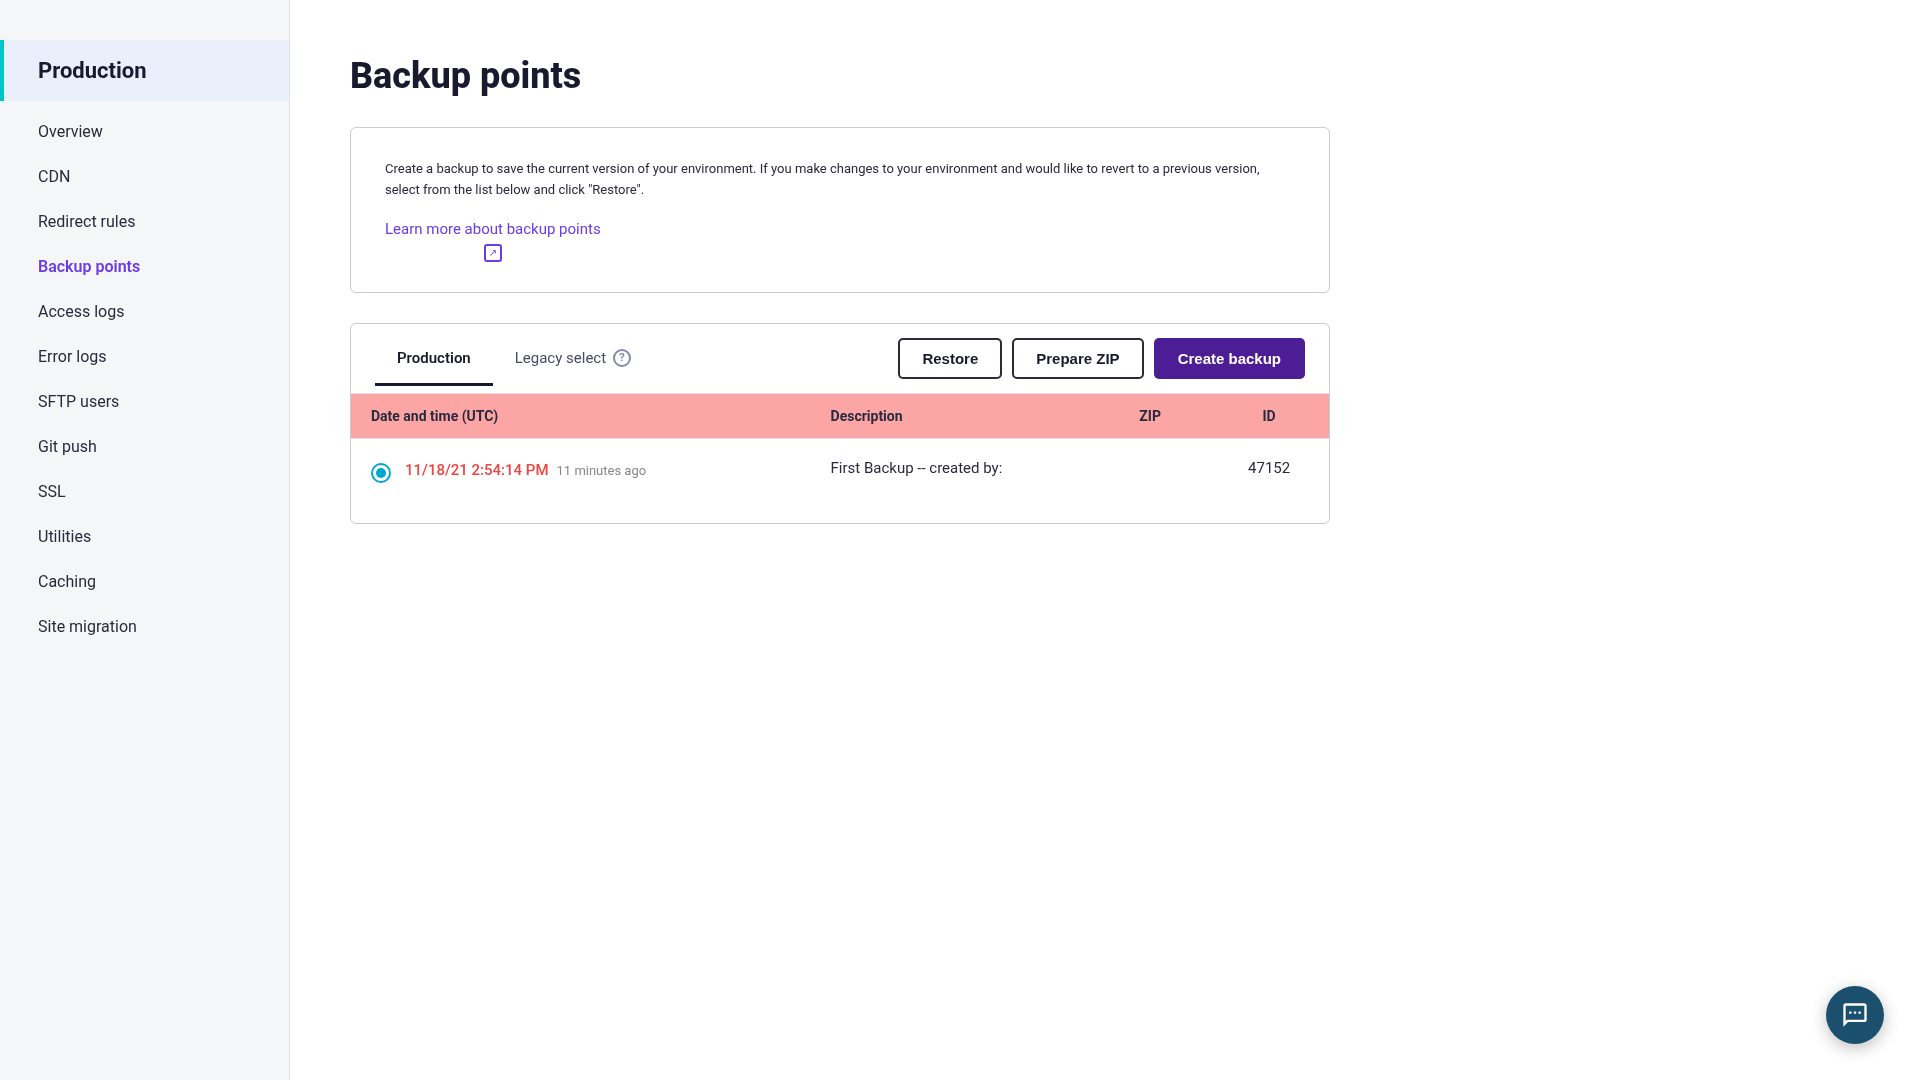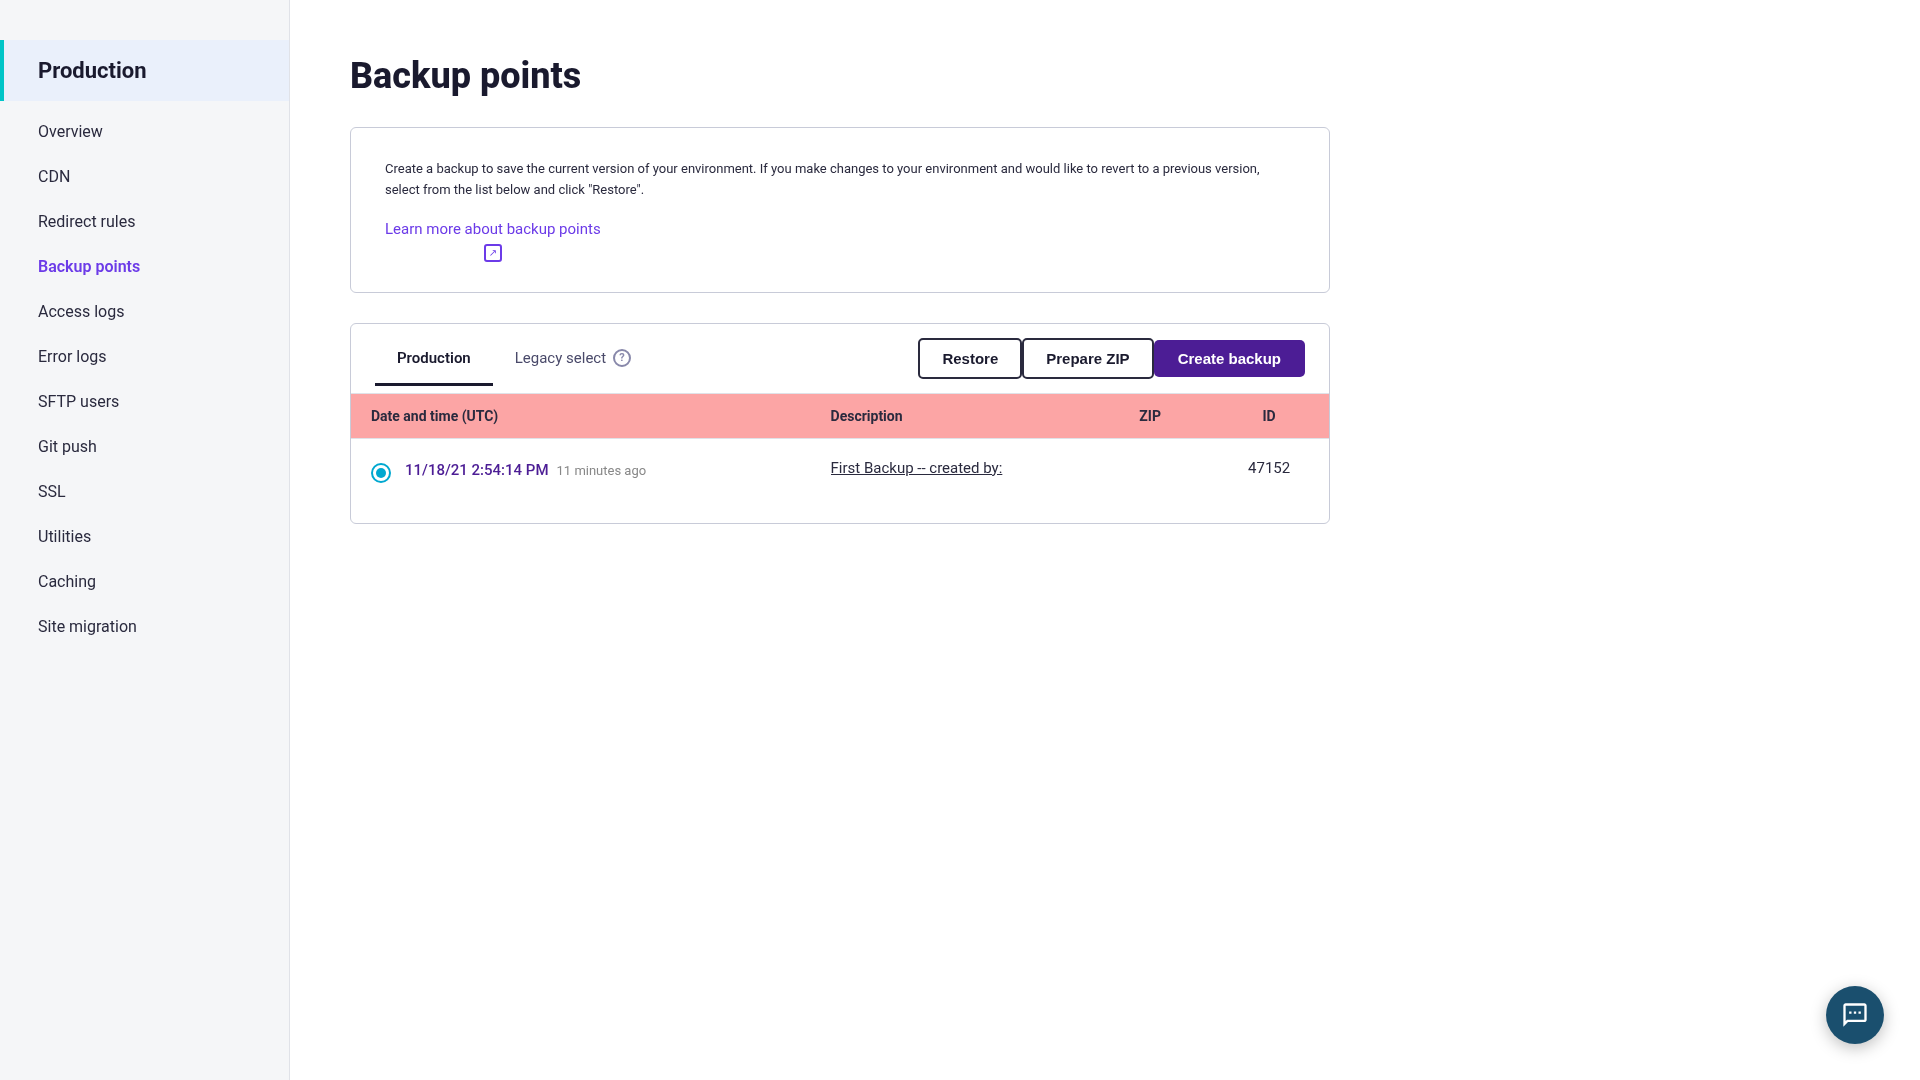--- a/index.html
+++ b/index.html
@@ -141,21 +141,21 @@
       border: 2px solid #8888aa;
       display: inline-flex;
       align-items: center;
       justify-content: center;
       font-size: 11px;
       color: #8888aa;
       font-weight: 700;
     }
     .buttons-group {
       display: flex;
-      align-items: center;
+      gap: 10px;
       padding: 14px 0 14px 0;
     }
     .btn-outline {
       padding: 10px 22px;
       border: 2px solid #2a2a3e;
       background: #fff;
       color: #1a1a2e;
       font-size: 15px;
       font-weight: 600;
       border-radius: 5px;
@@ -228,33 +228,32 @@
     }
     .radio-dot.selected::after {
       content: '';
       width: 10px;
       height: 10px;
       border-radius: 50%;
       background: #00a8d0;
     }
     .datetime {
       font-size: 15px;
-      color: #4c1d95;
+      color: #ef4444;
       font-weight: 500;
     }
     .time-ago {
       font-size: 13px;
       color: #888;
       margin-left: 8px;
       font-weight: 400;
     }
     .description-overflow {
       overflow: hidden;
       max-height: 60px;
-      text-decoration: underline;
     }
 
     
     .chat-fab {
       position: fixed;
       bottom: 36px;
       right: 36px;
       width: 58px;
       height: 58px;
       background: #1a4f6e;

